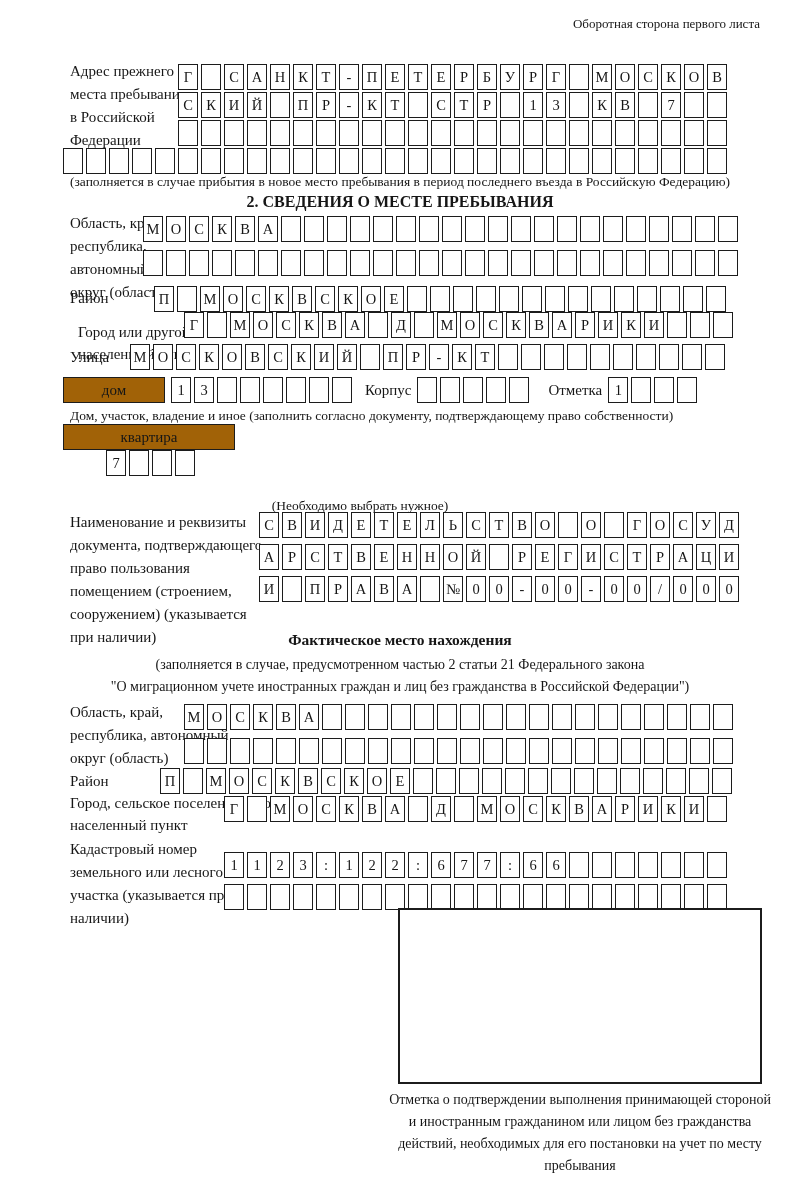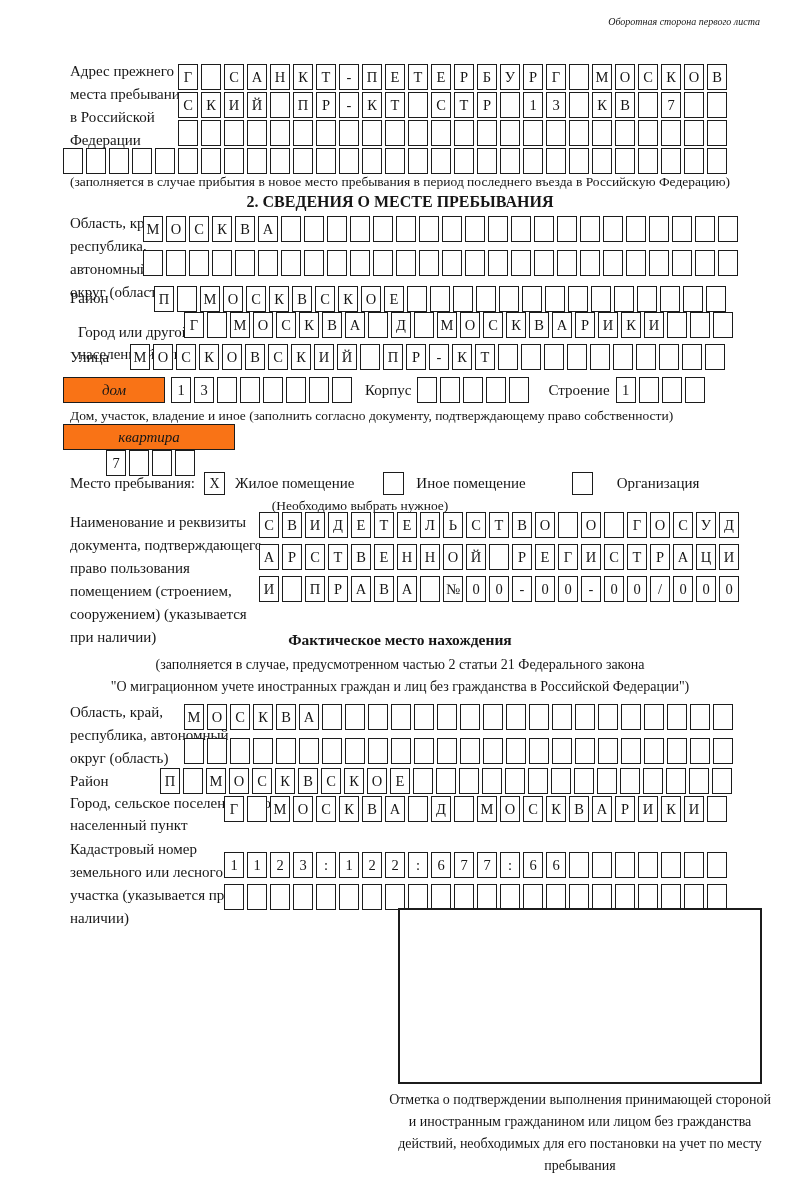--- a/index.html
+++ b/index.html
@@ -4,35 +4,35 @@
 <style>
   html,body{margin:0;padding:0;background:#fff;}
   .page{position:relative;width:800px;height:1180px;background:#ffffff;overflow:hidden;
         font-family:"Liberation Serif","DejaVu Serif",serif;color:#161616;}
   .abs{position:absolute;}
   .row{position:absolute;display:flex;align-items:flex-start;white-space:nowrap;}
   .cell{flex:0 0 auto;box-sizing:content-box;width:18px;height:24px;border:1.5px solid #1c1c1c;
         margin-right:3px;display:flex;align-items:center;justify-content:center;
         font-size:14.5px;line-height:1;background:#fff;}
   .wbox{box-sizing:content-box;height:24px;border:1.5px solid #1c1c1c;display:flex;
-        align-items:center;justify-content:center;font-size:15px;background:#f97316;font-style:italic;}
+        align-items:center;justify-content:center;font-size:15px;background:#a16207;}
   .cb{box-sizing:content-box;width:19px;height:21px;border:1.5px solid #1c1c1c;display:flex;
       align-items:center;justify-content:center;font-size:14px;background:#fff;}
   .lbl{font-size:15px;line-height:23px;}
   .note{font-size:13.5px;line-height:18px;text-align:center;}
   .center{left:0;width:800px;text-align:center;}
   .bold{font-weight:bold;}
   .stampbox{position:absolute;border:2px solid #1c1c1c;background:#fff;}
 </style>
 </head>
 <body>
 
 <div class="page">
 
-  <div class="abs" style="top:16px;right:40px;font-size:10px;font-style:italic;">Оборотная сторона первого листа</div>
+  <div class="abs" style="top:16px;right:40px;font-size:13px;">Оборотная сторона первого листа</div>
 
   <div class="abs lbl" style="left:70px;top:60px;width:125px;">Адрес прежнего места пребывания в Российской Федерации</div>
   <div class="row" style="left:178px;top:64px;">
       <span class="cell">Г</span>
       <span class="cell"></span>
       <span class="cell">С</span>
       <span class="cell">А</span>
       <span class="cell">Н</span>
       <span class="cell">К</span>
       <span class="cell">Т</span>
@@ -299,49 +299,40 @@
         <span class="cell"></span>
       </div>
     <div class="lbl" style="margin:0 6px 0 10px;">Корпус</div>
     <div style="display:flex;">
         <span class="cell"></span>
         <span class="cell"></span>
         <span class="cell"></span>
         <span class="cell"></span>
         <span class="cell"></span>
       </div>
-    <div class="lbl" style="margin:0 6px 0 16px;">Строение</div>
+    <div class="lbl" style="margin:0 6px 0 16px;">Отметка</div>
     <div style="display:flex;">
         <span class="cell">1</span>
         <span class="cell"></span>
         <span class="cell"></span>
         <span class="cell"></span>
       </div>
   </div>
   <div class="abs note" style="left:70px;top:407px;">Дом, участок, владение и иное (заполнить согласно документу, подтверждающему право собственности)</div>
 
   <div class="row" style="left:63px;top:424px;align-items:center;flex-direction:column;">
     <div class="wbox" style="width:170px;margin-right:6px;">квартира</div>
     <div style="display:flex;">
         <span class="cell">7</span>
         <span class="cell"></span>
         <span class="cell"></span>
         <span class="cell"></span>
       </div>
   </div>
 
-  <div class="row" style="left:70px;top:472px;align-items:center;">
-    <span class="lbl">Место пребывания:</span>
-    <span class="cb" style="margin-left:9px;">X</span>
-    <span class="lbl" style="margin-left:10px;">Жилое помещение</span>
-    <span class="cb" style="margin-left:29px;"></span>
-    <span class="lbl" style="margin-left:12px;">Иное помещение</span>
-    <span class="cb" style="margin-left:46px;"></span>
-    <span class="lbl" style="margin-left:24px;">Организация</span>
-  </div>
   <div class="abs note" style="left:0;top:497px;width:720px;text-align:center;">(Необходимо выбрать нужное)</div>
 
   <div class="abs lbl" style="left:70px;top:511px;width:196px;">Наименование и реквизиты документа, подтверждающего право пользования помещением (строением, сооружением) (указывается при наличии)</div>
   <div class="row" style="left:259px;top:512px;">
       <span class="cell">С</span>
       <span class="cell">В</span>
       <span class="cell">И</span>
       <span class="cell">Д</span>
       <span class="cell">Е</span>
       <span class="cell">Т</span>

